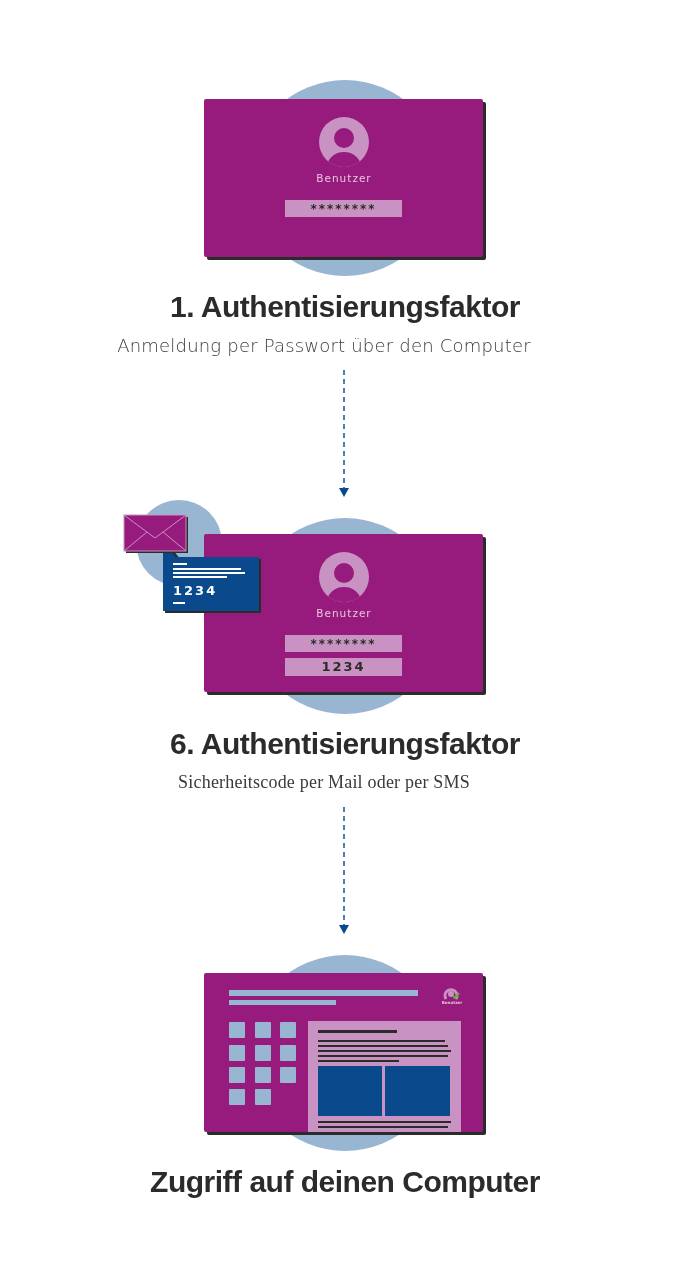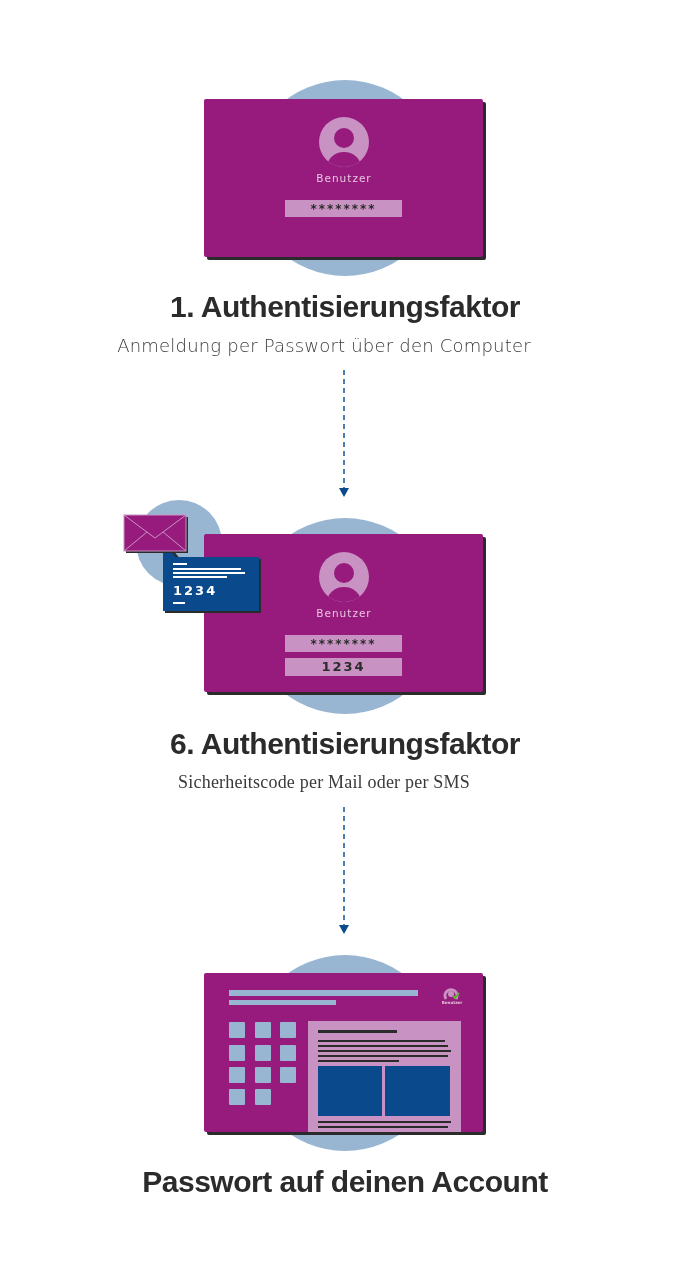--- a/index.html
+++ b/index.html
@@ -141,13 +141,13 @@
       <div class="dline" style="left:10px; top:34px; width:130px; height:2px;"></div>
       <div class="dline" style="left:10px; top:39px; width:81px; height:2px;"></div>
       <div class="abs" style="left:10px; top:45px; width:64px; height:50px; background:#0a4a8c;"></div>
       <div class="abs" style="left:77px; top:45px; width:65px; height:50px; background:#0a4a8c;"></div>
       <div class="dline" style="left:10px; top:100px; width:133px; height:2px;"></div>
       <div class="dline" style="left:10px; top:105px; width:130px; height:2px;"></div>
     </div>
   </div>
 </div>
 
-<div class="title" style="top:1165px;">Passwort auf deinen Account</div>
+<div class="title" style="top:1165px;">Zugriff auf deinen Computer</div>
 
 </body></html>

